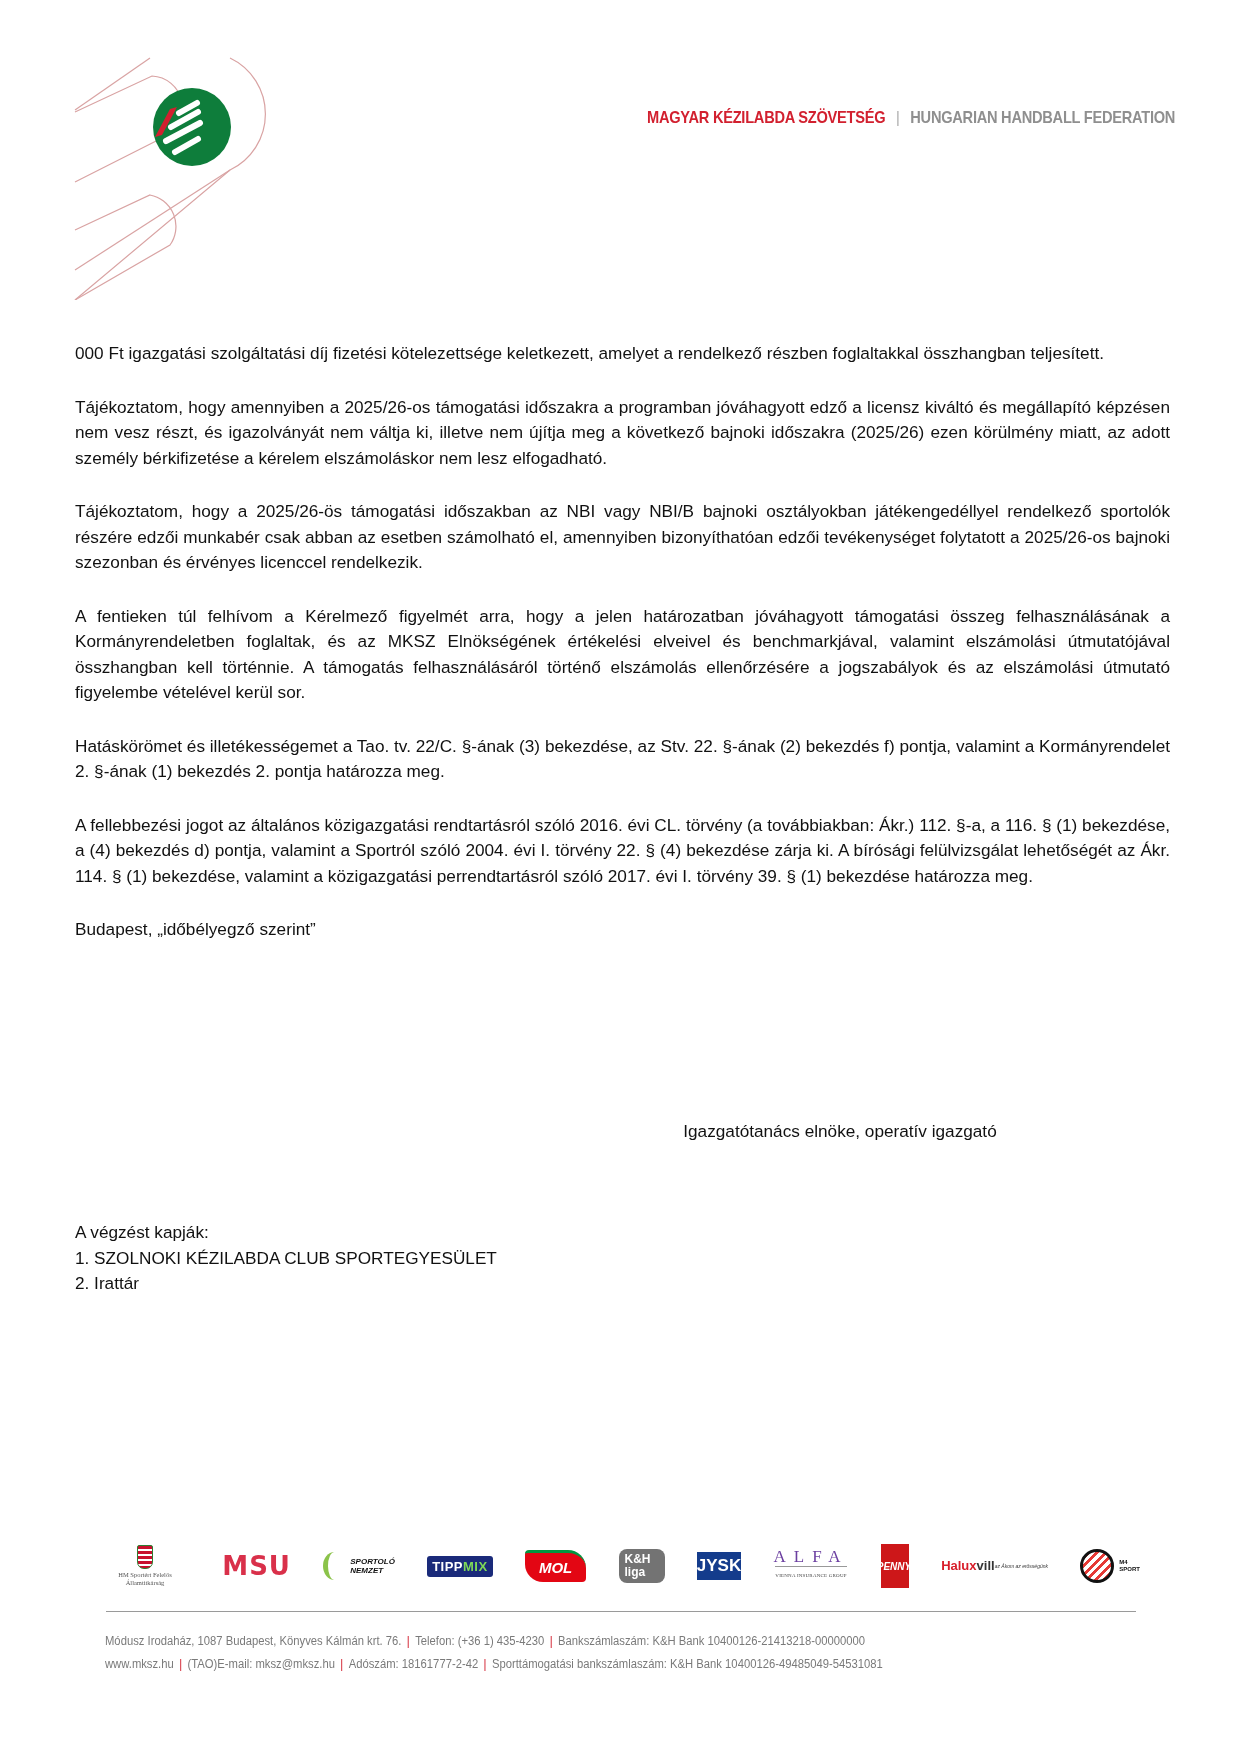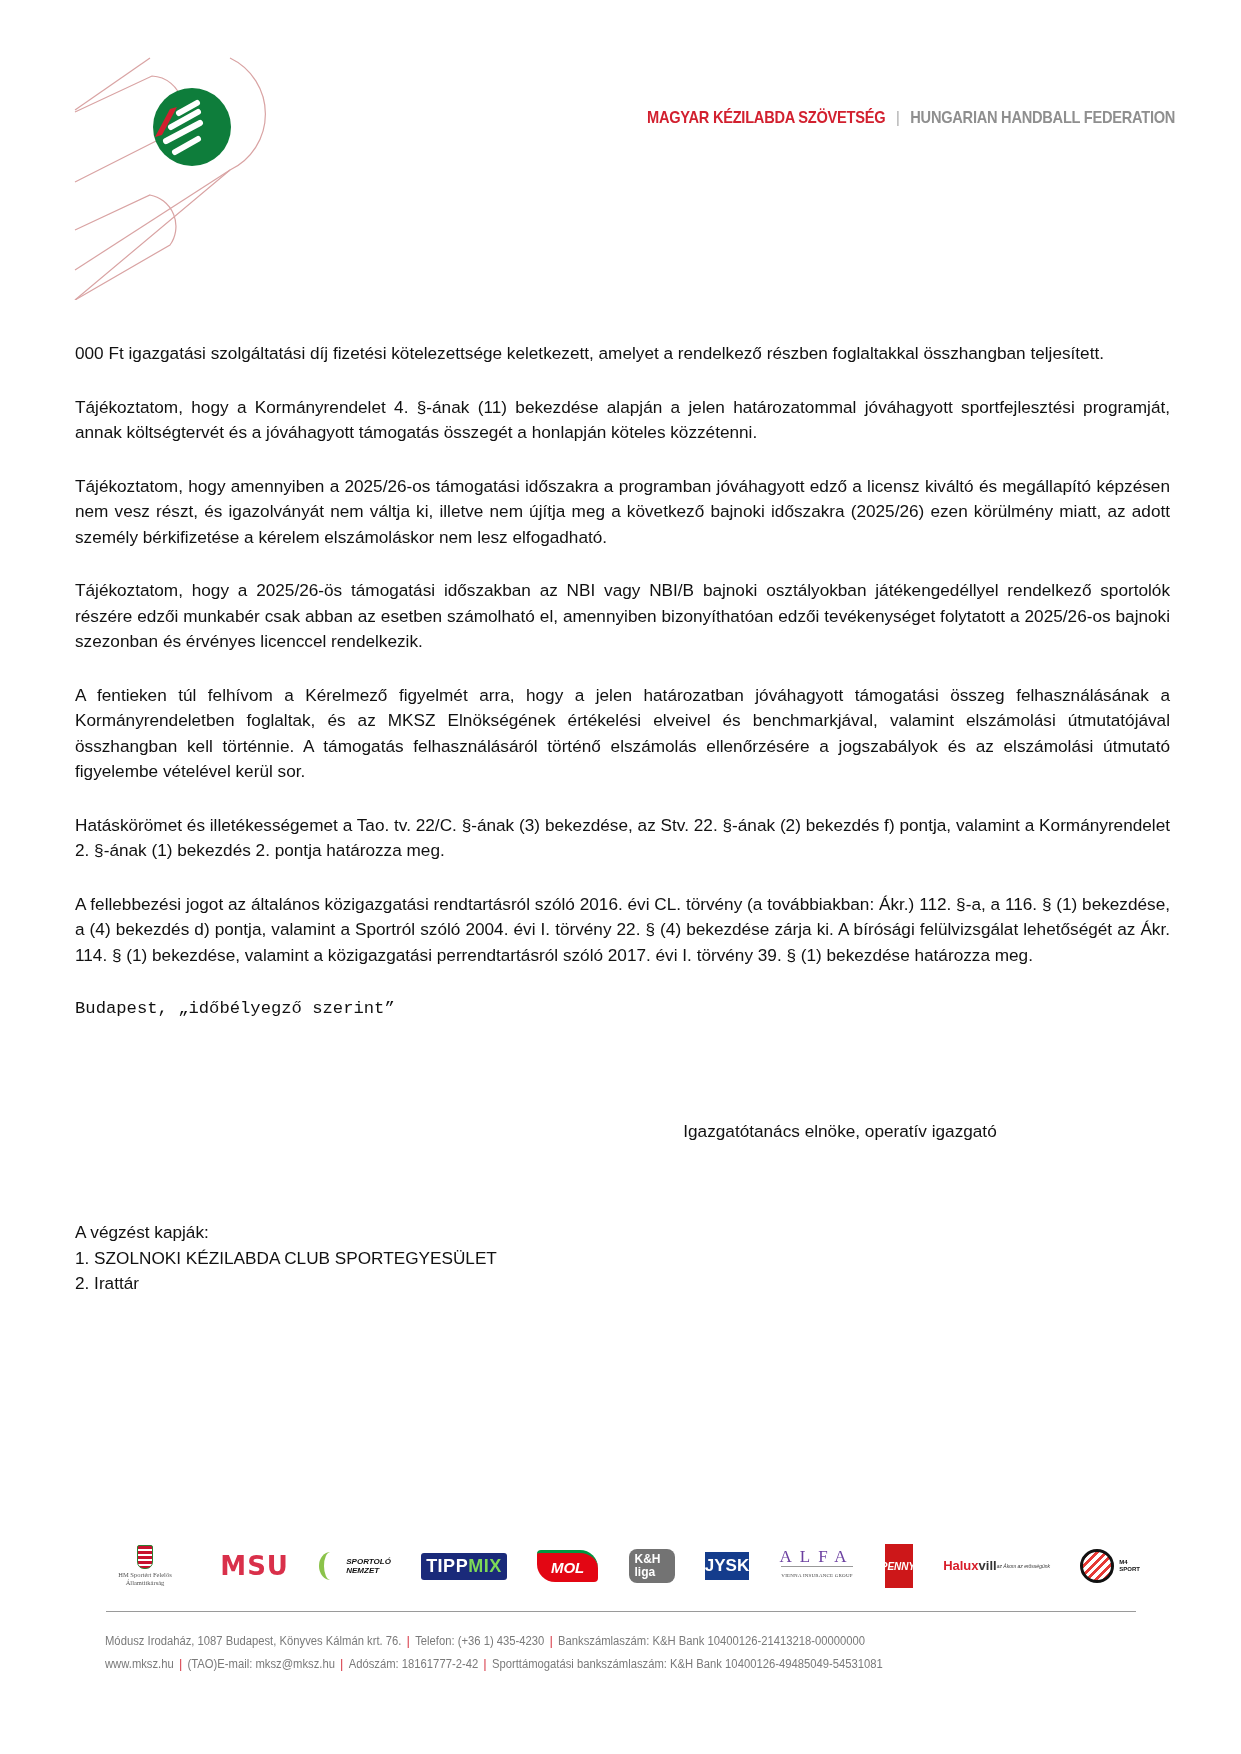--- a/index.html
+++ b/index.html
@@ -17,42 +17,42 @@
     }
     .lh-red { color: #d2202f; }
     .lh-sep { color: #aaa; font-weight: normal; margin: 0 8px; }
     .lh-grey { color: #8f8f8f; }
 
     .content {
       position: absolute; left: 75px; top: 341px; width: 1095px;
       font-size: 17.2px; line-height: 25.5px;
     }
     .content p { margin: 0 0 28px 0; text-align: justify; }
-    .date-line { margin-top: 26px !important; text-align: left; font-family: Liberation Mono, monospace; }
+    .date-line { margin-top: 26px !important; text-align: left; }
     .signature {
       position: absolute; left: 650px; width: 380px; top: 1117px;
       text-align: center; font-size: 17.2px; line-height: 28px;
     }
     .sig-name { font-weight: bold; }
     .recipients {
       position: absolute; left: 75px; top: 1220px;
       font-size: 17.2px; line-height: 25.5px;
     }
 
     .sponsors {
       position: absolute; left: 100px; top: 1540px; width: 1040px; height: 52px;
       display: flex; align-items: center; justify-content: space-between;
     }
     .sp { display: flex; align-items: center; justify-content: center; height: 46px; }
     .sp-hm { flex-direction: column; font-family: "Liberation Serif", serif; font-size: 6.5px; color: #555; text-align: center; line-height: 8px; width: 90px; }
     .sp-hm .crest { width: 14px; height: 22px; border-radius: 2px 2px 7px 7px; background: repeating-linear-gradient(180deg,#c8102e 0 3px,#fff 3px 5px); border: 1px solid #2e7d32; margin-bottom: 2px; }
     .sp-msu { color: #d9304a; font-weight: bold; font-size: 26px; letter-spacing: 1px; font-family: "DejaVu Sans", sans-serif; }
     .sp-sn { font-size: 8px; font-weight: bold; font-style: italic; color: #111; line-height: 9px; }
     .sp-sn .swoosh { width: 18px; height: 28px; border-left: 5px solid #8bc34a; border-radius: 50% 0 0 50%; margin-right: 4px; }
-    .sp-tip { background: #1a2a7a; color: #fff; font-weight: 900; font-size: 18px; padding: 3px 5px; border-radius: 3px; letter-spacing: 0.5px; }
+    .sp-tip { background: #1a2a7a; color: #fff; font-weight: 900; font-size: 13px; padding: 3px 5px; border-radius: 3px; letter-spacing: 0.5px; }
     .sp-tip span { color: #7ed957; }
     .sp-mol { background: #e30613; color: #fff; font-weight: bold; font-style: italic; font-size: 15px; padding: 6px 14px; border-radius: 4px 18px 4px 18px; border-top: 3px solid #009640; }
     .sp-kh { background: #737373; color: #fff; font-weight: bold; font-size: 12px; line-height: 13px; padding: 4px 14px 4px 6px; border-radius: 8px; }
     .sp-jysk { background: #143c8c; color: #fff; font-weight: 900; font-size: 17px; padding: 4px 0; }
     .sp-alfa { flex-direction: column; color: #6b3fa0; font-size: 17px; letter-spacing: 8px; line-height: 18px; font-family: Liberation Serif, serif; }
     .sp-alfa small { font-size: 5px; letter-spacing: 0.2px; color: #444; border-top: 1px solid #999; }
     .sp-penny { background: #cd1719; color: #fff; font-weight: 900; font-style: italic; font-size: 10px; width: 28px; height: 44px; }
     .sp-halux { flex-direction: row; font-size: 13px; font-weight: bold; color: #333; line-height: 14px; }
     .sp-halux small { font-size: 5px; font-weight: normal; font-style: italic; }
     .sp-halux b { color: #d81e2a; }
@@ -91,21 +91,20 @@
 </svg>
 
 <div class="letterhead">
   <span class="lh-red">MAGYAR KÉZILABDA SZÖVETSÉG</span>
   <span class="lh-sep">|</span>
   <span class="lh-grey">HUNGARIAN HANDBALL FEDERATION</span>
 </div>
 
 <div class="content">
   <p>000 Ft igazgatási szolgáltatási díj fizetési kötelezettsége keletkezett, amelyet a rendelkező részben foglaltakkal összhangban teljesített.</p>
-  <p>Tájékoztatom, hogy a Kormányrendelet 4. §-ának (11) bekezdése alapján a jelen határozatommal jóváhagyott sportfejlesztési programját, annak költségtervét és a jóváhagyott támogatás összegét a honlapján köteles közzétenni.</p>
   <p>Tájékoztatom, hogy amennyiben a 2025/26-os támogatási időszakra a programban jóváhagyott edző a licensz kiváltó és megállapító képzésen nem vesz részt, és igazolványát nem váltja ki, illetve nem újítja meg a következő bajnoki időszakra (2025/26) ezen körülmény miatt, az adott személy bérkifizetése a kérelem elszámoláskor nem lesz elfogadható.</p>
   <p>Tájékoztatom, hogy a  2025/26-ös támogatási időszakban az NBI vagy NBI/B bajnoki osztályokban játékengedéllyel rendelkező sportolók részére edzői munkabér csak abban az esetben számolható el, amennyiben bizonyíthatóan edzői tevékenységet folytatott a 2025/26-os bajnoki szezonban és érvényes licenccel rendelkezik.</p>
   <p>A fentieken túl felhívom a Kérelmező figyelmét arra, hogy a jelen határozatban jóváhagyott támogatási összeg felhasználásának a Kormányrendeletben foglaltak, és az MKSZ Elnökségének értékelési elveivel és benchmarkjával, valamint elszámolási útmutatójával összhangban kell történnie. A támogatás felhasználásáról történő elszámolás ellenőrzésére a jogszabályok és az elszámolási útmutató figyelembe vételével kerül sor.</p>
   <p>Hatáskörömet és illetékességemet a Tao. tv. 22/C. §-ának (3) bekezdése, az Stv. 22. §-ának (2) bekezdés f) pontja, valamint a Kormányrendelet 2. §-ának (1) bekezdés 2. pontja határozza meg.</p>
   <p>A fellebbezési jogot az általános közigazgatási rendtartásról szóló 2016. évi CL. törvény (a továbbiakban: Ákr.) 112. §-a, a 116. § (1) bekezdése, a (4) bekezdés d) pontja, valamint a Sportról szóló 2004. évi I. törvény 22. § (4) bekezdése zárja ki. A bírósági felülvizsgálat lehetőségét az Ákr. 114. § (1) bekezdése, valamint a közigazgatási perrendtartásról szóló 2017. évi I. törvény 39. § (1) bekezdése határozza meg.</p>
   <p class="date-line">Budapest, „időbélyegző szerint”</p>
 </div>
 
 <div class="signature">
   <div>Igazgatótanács elnöke, operatív igazgató</div>

